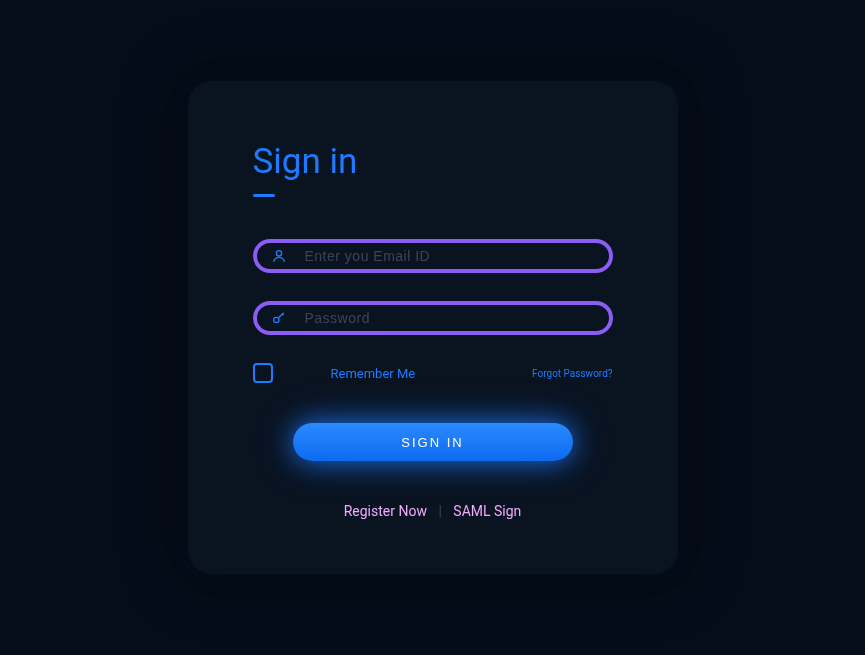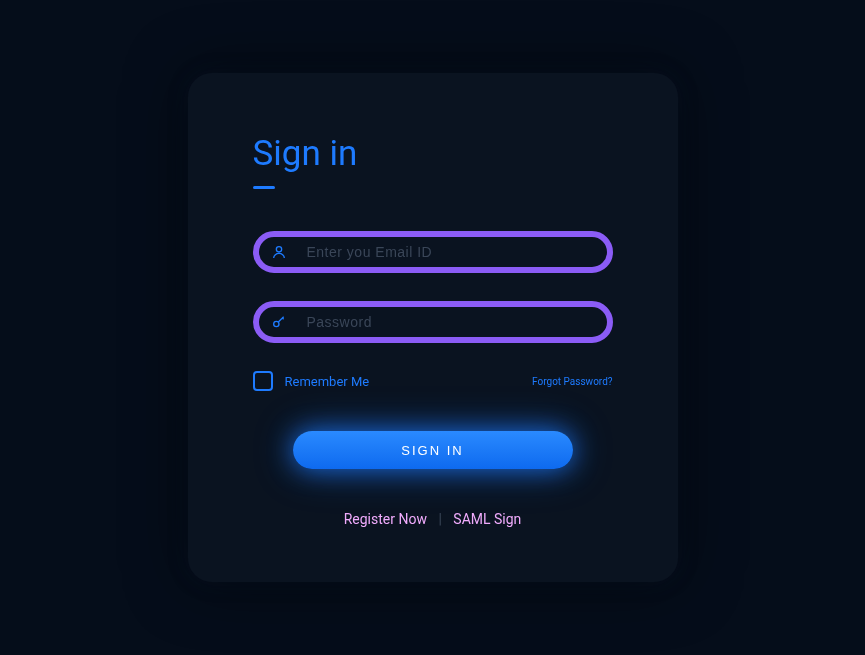--- a/index.html
+++ b/index.html
@@ -54,23 +54,23 @@
       top: 50%;
       transform: translateY(-50%);
       color: #1e7bff;
       display: flex;
       align-items: center;
       justify-content: center;
     }
     
     .input-field {
       width: 100%;
-      height: 42px;
+      height: 34px;
       background: transparent;
-      border: 6px solid #8b5cf6;
+      border: 4px solid #8b5cf6;
       border-radius: 21px;
       padding: 0 20px 0 48px;
       color: #7a8494;
       font-size: 14px;
       outline: none;
       letter-spacing: 0.5px;
     }
     
     .input-field::placeholder {
       color: #3a4658;
@@ -97,20 +97,21 @@
       border: 2px solid #1e7bff;
       border-radius: 4px;
       background: transparent;
       cursor: pointer;
     }
     
     .remember-label {
       color: #1e7bff;
       font-size: 13px;
       cursor: pointer;
+      margin-left: 46px;
     }
     
     .forgot-link {
       color: #1e7bff;
       font-size: 10px;
       text-decoration: none;
       cursor: pointer;
     }
     
     .signin-button {

